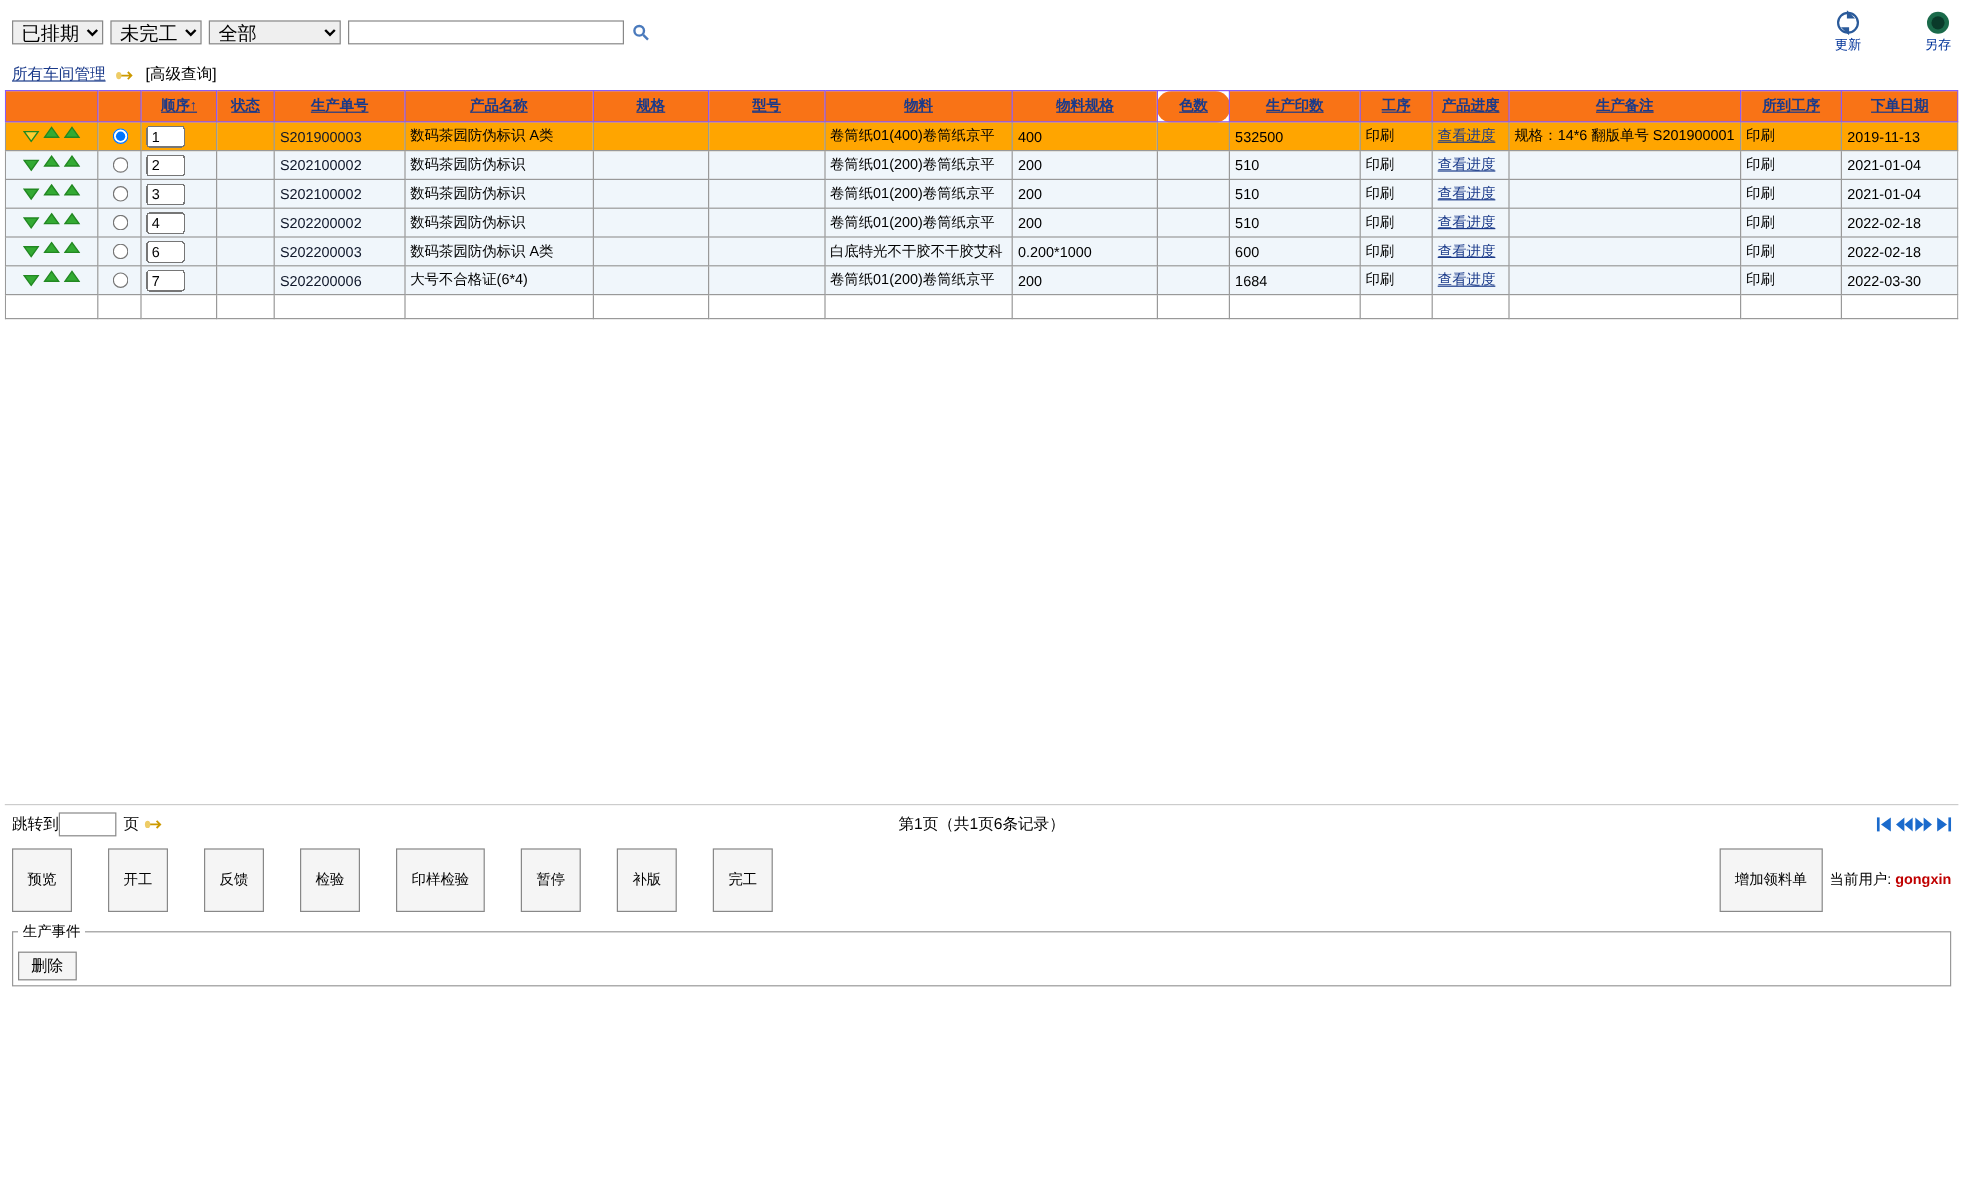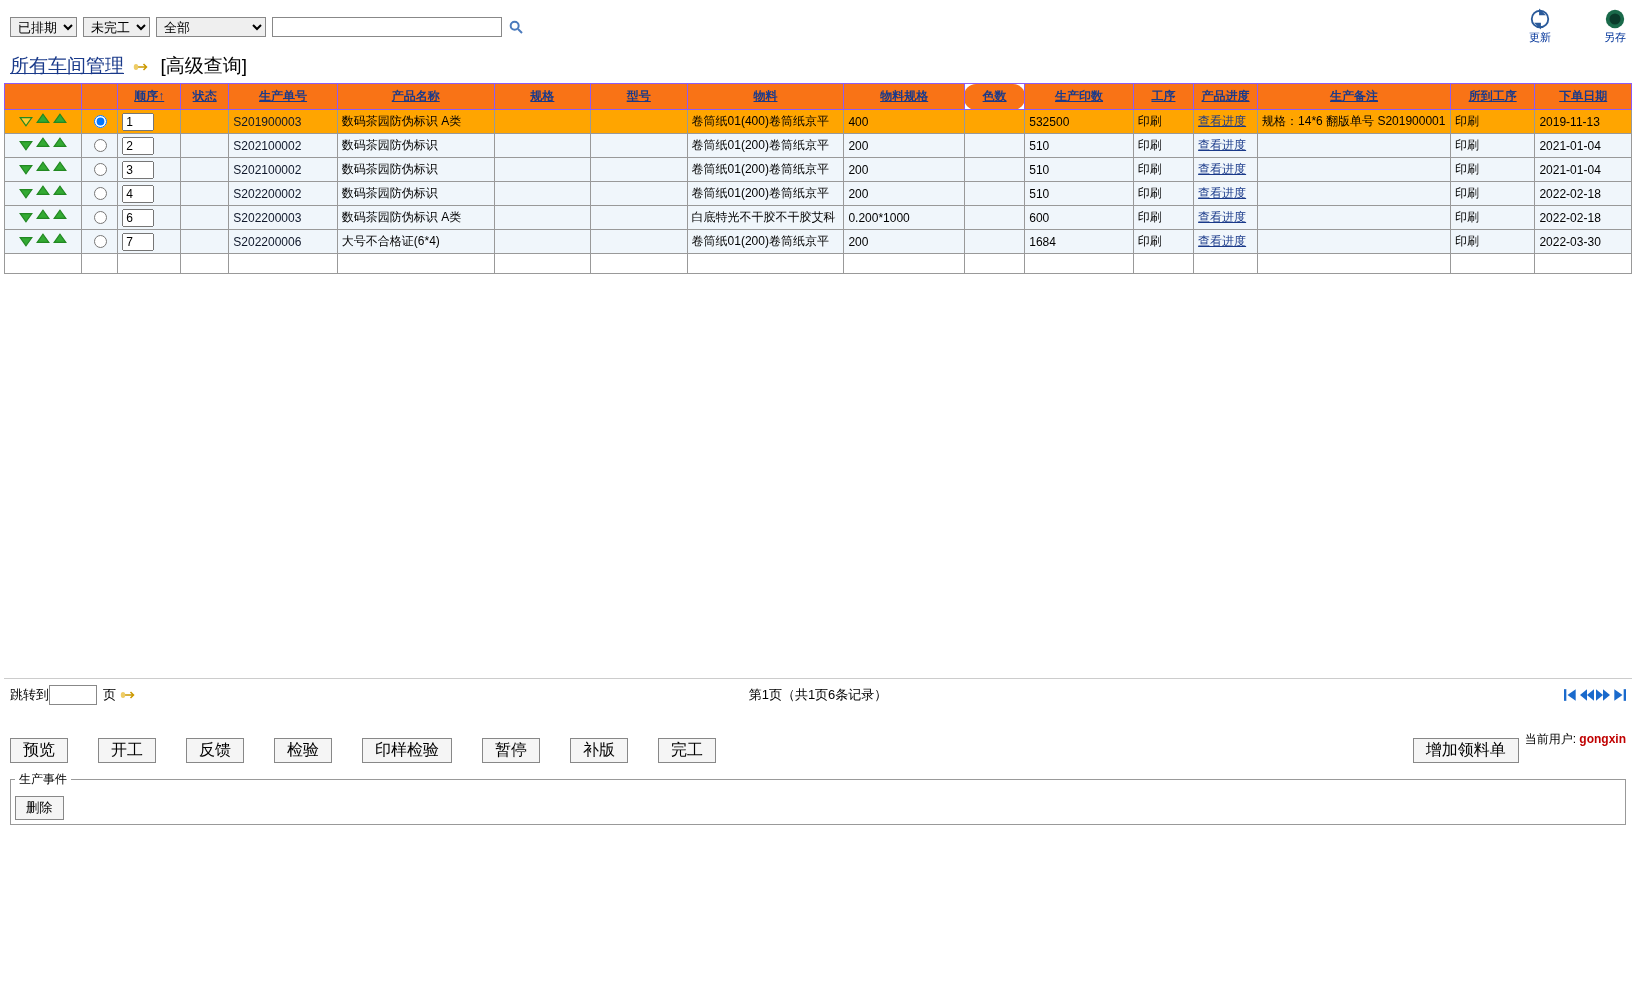--- a/index.html
+++ b/index.html
@@ -11,21 +11,21 @@
     color: #000;
     background: #fff;
   }
   
   .toolbar {
     display: flex;
     align-items: center;
     padding: 4px 6px;
   }
   select, input[type="text"] {
-    font-size: 13px;
+    font-size: 16px;
     margin-right: 6px;
     border: 1px solid #888;
     padding: 1px 3px;
     height: 20px;
   }
   .search-input { width: 230px; }
   .search-icon {
     width: 16px; height: 16px;
     cursor: pointer;
     display: inline-block;
@@ -43,21 +43,21 @@
     align-items: center;
     cursor: pointer;
     font-size: 11px;
     color: #003399;
     margin-left: 29px;
   }
   .toolbar-btn svg { width: 22px; height: 22px; }
   
   .breadcrumb {
     padding: 4px 6px;
-    font-size: 19px;
+    font-size: 13px;
   }
   .breadcrumb a { color: #1a3a8a; text-decoration: underline; cursor: pointer; }
   .hand-icon { width: 18px; height: 14px; vertical-align: middle; margin: 0 4px; }
   
   .main-table {
     border-collapse: collapse;
     width: 100%;
     font-size: 12px;
   }
   .main-table th {
@@ -106,24 +106,23 @@
   
   .action-row {
     display: flex;
     align-items: center;
     padding: 4px 6px;
     gap: 6px;
   }
   .btn {
     border: 1px solid #888;
     background: #f5f5f5;
-    padding: 1px 12px;
-    font-size: 16px;
+    padding: 17px 12px;
+    font-size: 12px;
     cursor: pointer;
-    margin-top: 23px;
   }
   .action-row .right {
     margin-left: auto;
     display: flex;
     align-items: center;
     gap: 6px;
   }
   .user-label { color: #c00000; font-weight: bold; }
   
   fieldset {

